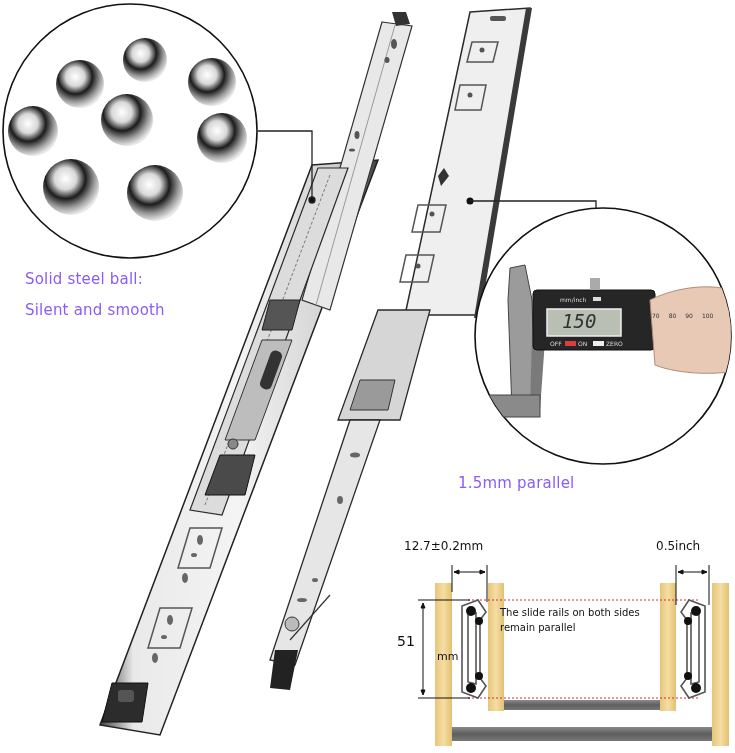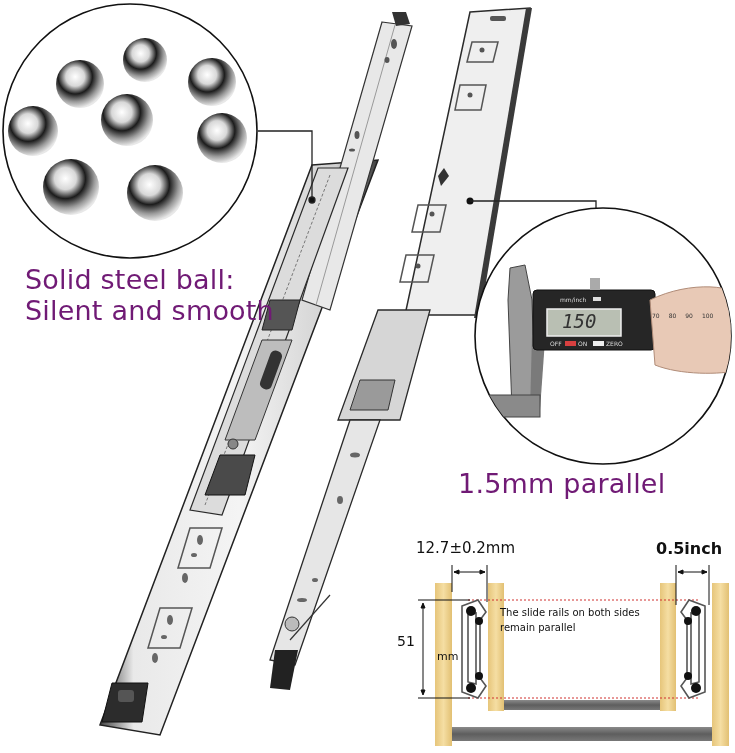--- a/index.html
+++ b/index.html
@@ -1,19 +1,19 @@
 <!DOCTYPE html>
 <html><head>
 <meta charset="utf-8">
 <style>
   html, body { margin:0; padding:0; background:#ffffff; }
   body { width:735px; height:753px; position:relative; overflow:hidden; font-family:"DejaVu Sans", sans-serif; color:#111; }
   .abs { position:absolute; }
   svg { position:absolute; left:0; top:0; }
-  .caption { position:absolute; font-family:"DejaVu Sans", sans-serif; color:#701a75; font-size:27px; line-height:31px; letter-spacing:0.2px; white-space:nowrap; }
+  .caption { position:absolute; font-family:"DejaVu Sans", sans-serif; color:#8b5cf6; font-size:15px; line-height:31px; letter-spacing:0.2px; white-space:nowrap; }
   .dim-label { position:absolute; font-family:"DejaVu Sans", sans-serif; color:#111; white-space:nowrap; }
   .note { position:absolute; font-family:"DejaVu Sans", sans-serif; font-size:10px; color:#111; text-align:left; line-height:15px; }
 </style>
 </head>
 <body>
 
 <svg width="735" height="753" viewBox="0 0 735 753">
   <defs>
     <radialGradient id="ball" cx="40%" cy="35%" r="65%">
       <stop offset="0%" stop-color="#ffffff"></stop>
@@ -233,20 +233,20 @@
 
 <div class="caption" style="left:25px; top:264px;">
   <div>Solid steel ball:</div>
   <div>Silent and smooth</div>
 </div>
 
 <div class="caption" style="left:458px; top:468px;">
   <div>1.5mm parallel</div>
 </div>
 
-<div class="dim-label" style="left:416px; top:539px; font-size:15px;">12.7±0.2mm</div>
-<div class="dim-label" style="left:656px; top:539px; font-size:16px;font-weight:bold;">0.5inch</div>
+<div class="dim-label" style="left:404px; top:539px; font-size:12px;">12.7±0.2mm</div>
+<div class="dim-label" style="left:656px; top:539px; font-size:12px;">0.5inch</div>
 <div class="dim-label" style="left:397px; top:633px; font-size:14px;">51</div>
 <div class="dim-label" style="left:397px; top:650px; font-size:11px;margin-left:40px;">mm</div>
 <div class="note" style="left:500px; top:605px; width:166px;">
   <div>The slide rails on both sides</div>
   <div>remain parallel</div>
 </div>
 
 </body></html>

